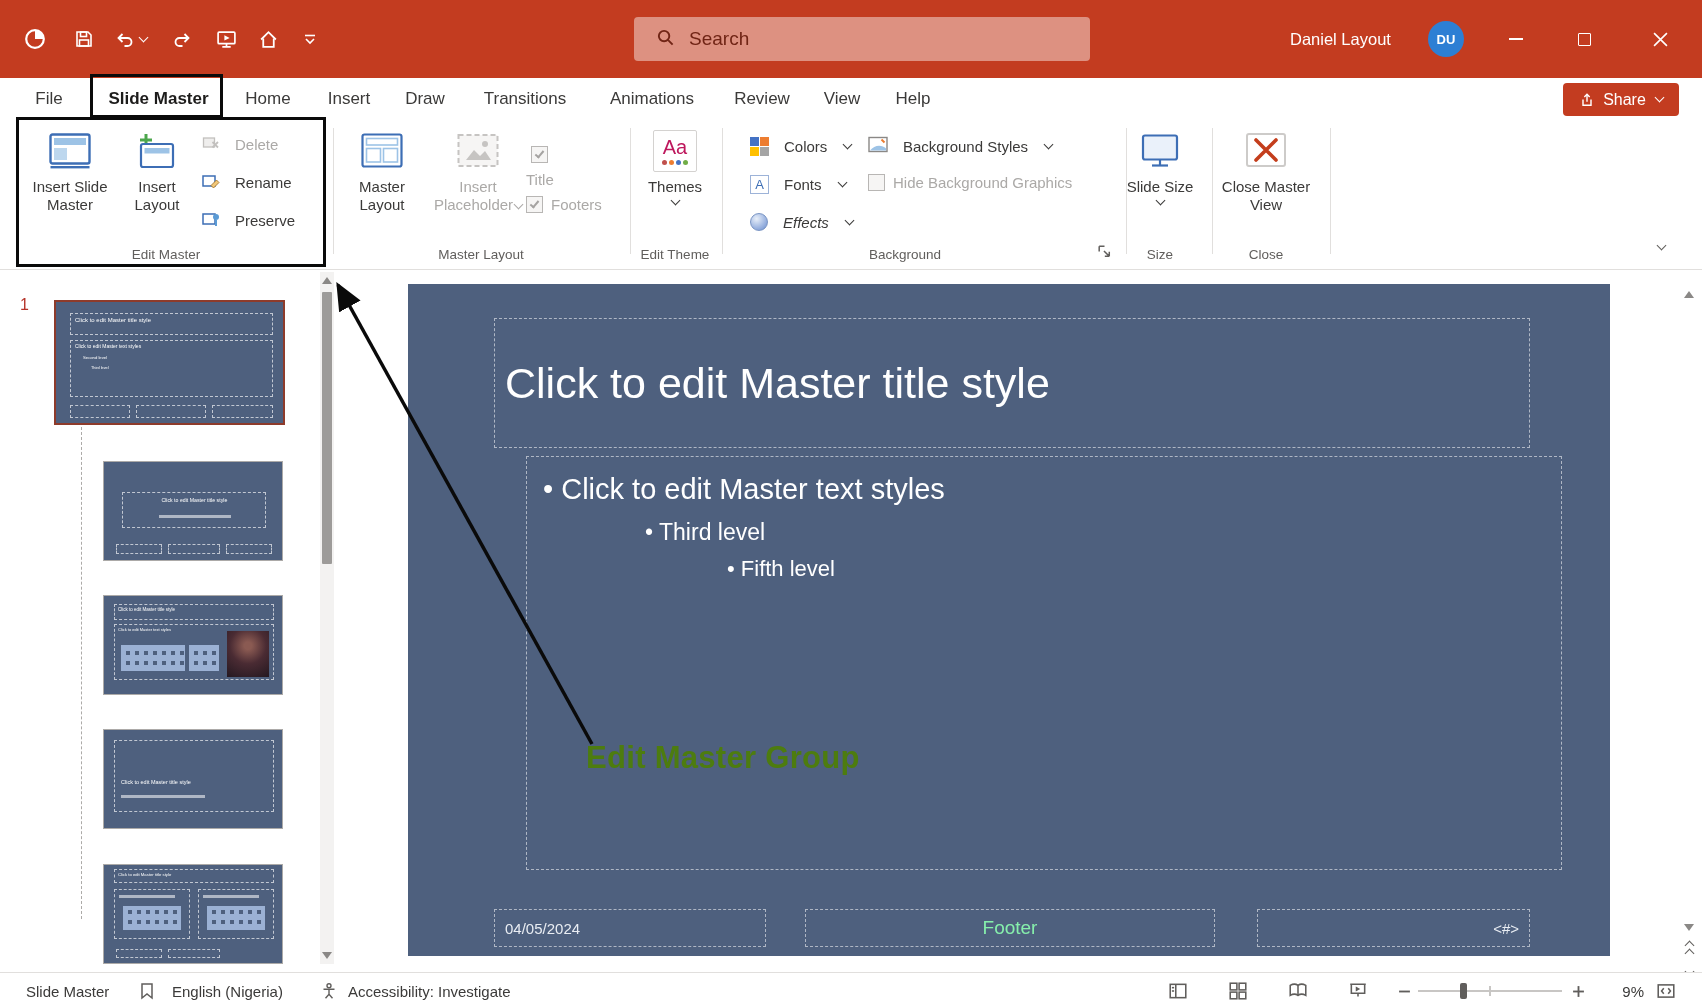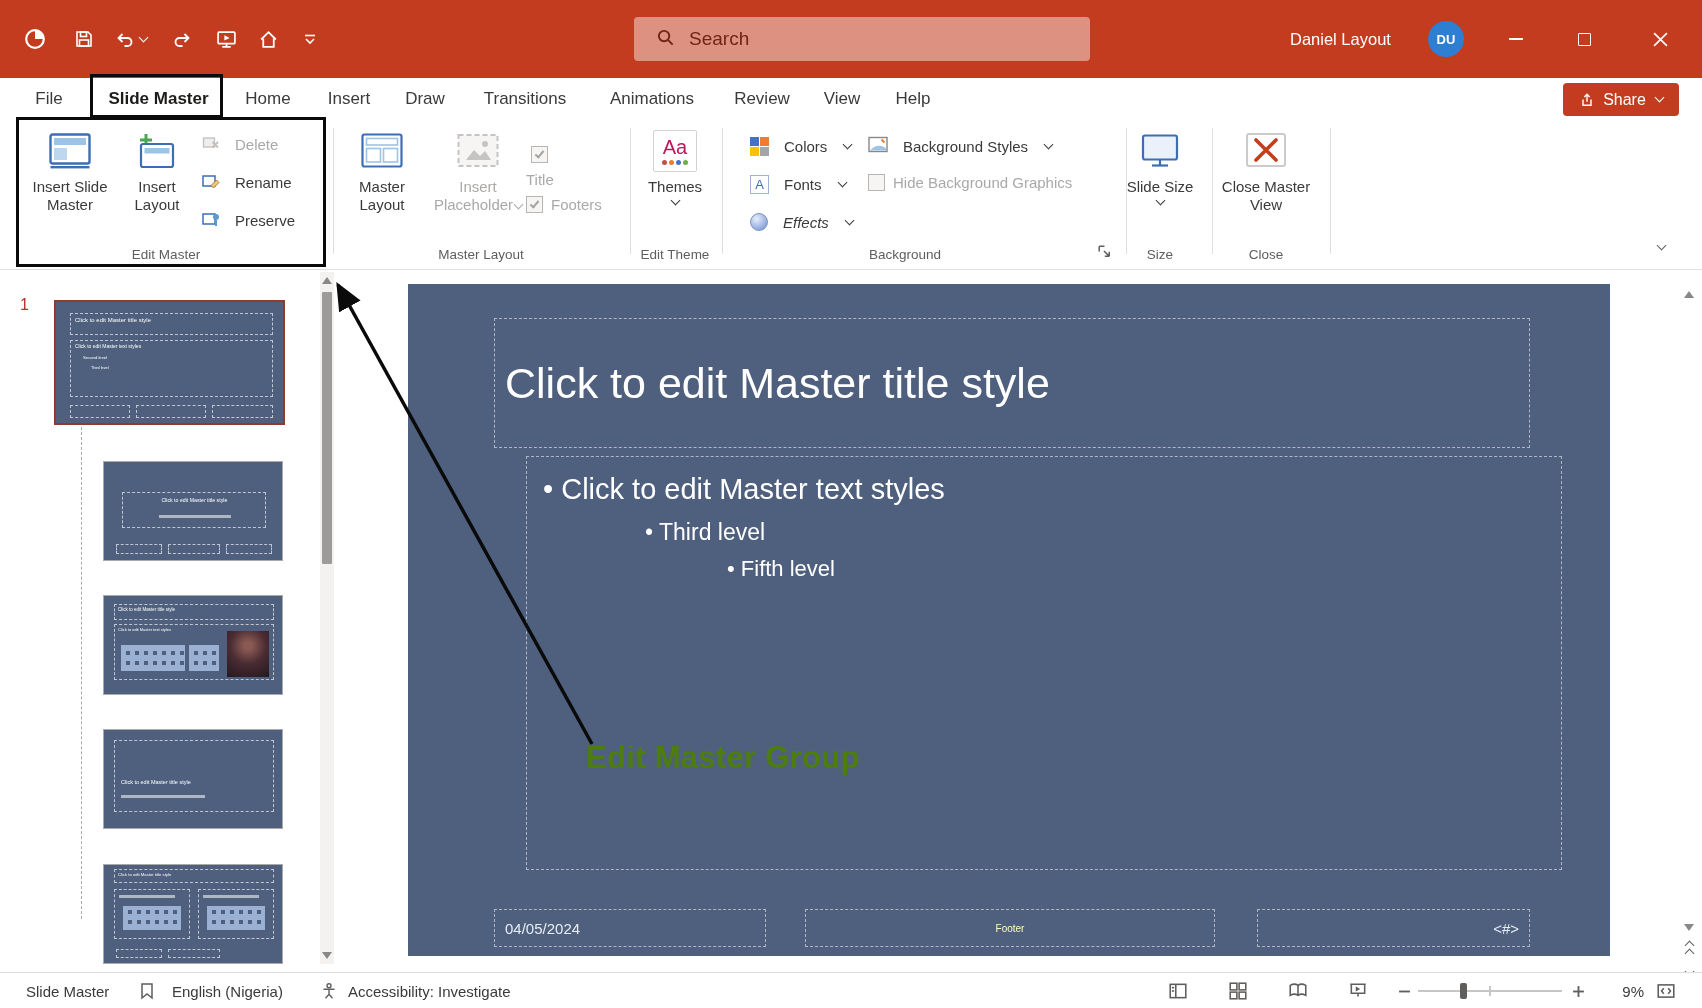--- a/index.html
+++ b/index.html
@@ -88,21 +88,21 @@
   .ph { position:absolute; border:1.5px dashed rgba(255,255,255,.55); color:#fff; }
   .ph-title { left:86px; top:34px; width:1036px; height:130px; display:flex; align-items:center; padding-left:10px; font-size:43px; font-weight:400; }
   .ph-body { left:86px; top:172px; width:1036px; height:414px; padding:14px 0 0 14px;margin-left:32px; }
   .bullet { color:#fff; }
   .b1 { font-size:29px; margin:2px 0 13px 2px; }
   .b2 { font-size:25px; margin:0 0 11px 58px; }
   .b3 { font-size:23px; margin:0 0 10px 104px; }
   .b4 { font-size:22px; margin:0 0 10px 146px; }
   .b5 { font-size:22px; margin:0 0 0 186px; }
   .ph-date { left:86px; top:625px; width:272px; height:38px; font-size:15px; display:flex; align-items:center; padding-left:10px; color:#E9EDF3; }
-  .ph-footer { left:397px; top:625px; width:410px; height:38px; font-size:10px; display:flex; align-items:center; justify-content:center; color:#fef9c3; }
+  .ph-footer { left:397px; top:625px; width:410px; height:38px; font-size:19px; display:flex; align-items:center; justify-content:center; color:#86efac; }
   .ph-num { left:849px; top:625px; width:273px; height:38px; font-size:15px; display:flex; align-items:center; justify-content:flex-end; padding-right:10px; color:#E9EDF3; }
 
   
   .statusbar { position:absolute; left:0; top:972px; width:1702px; height:36px; background:#fff; border-top:1px solid #E1DFDD; font-size:15px; color:#3B3A39; }
   .sb-item { position:absolute; top:0; height:36px; display:flex; align-items:center; }
   .zoom-track { position:absolute; left:1418px; top:17px; width:144px; height:2px; background:#C8C6C4; }
   .zoom-tick { position:absolute; left:1489px; top:13px; width:2px; height:10px; background:#C8C6C4; }
   .zoom-thumb { position:absolute; left:1460px; top:10px; width:7px; height:16px; background:#605E5C; border-radius:2px; cursor:pointer; }
 </style>
 </head>

